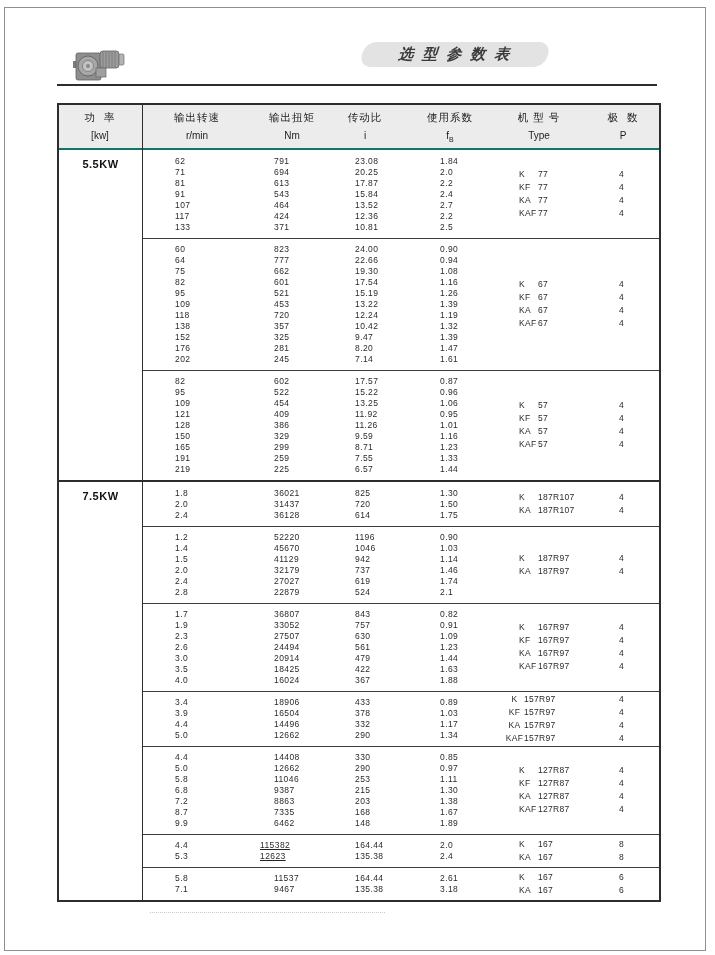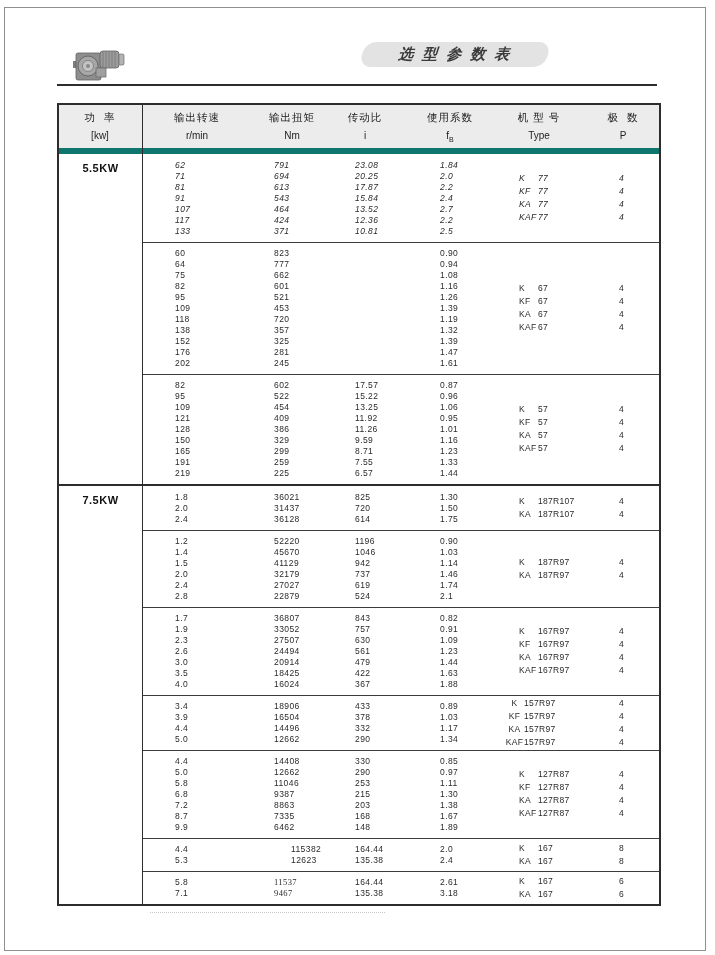--- a/index.html
+++ b/index.html
@@ -15,21 +15,21 @@
     position:absolute;left:362px;top:42px;width:186px;height:25px;background:#e3e3e3;
     transform:skewX(-18deg);border-radius:10px 13px 10px 13px;
     display:flex;align-items:center;justify-content:center;
   }
   .banner-text{font-size:15px;font-weight:bold;color:#3a3a3a;letter-spacing:9px;padding-left:9px;white-space:nowrap;}
   .header-rule{position:absolute;left:57px;top:84px;width:600px;height:2px;background:#2d2d2d;}
 
   
   .sheet{position:absolute;left:57px;top:103px;width:600px;border:2px solid #2d2d2d;background:#fff;}
   .vline{position:absolute;left:83px;top:0;bottom:0;width:1px;background:#2d2d2d;z-index:3;}
-  .thead{position:relative;height:43px;background:#ececec;border-bottom:6px solid #0f766e;}
+  .thead{position:relative;height:43px;background:#ececec;border-bottom:2px solid #0f766e;}
   .hgroup{position:absolute;top:6px;transform:translateX(-50%);text-align:center;}
   .h1{font-size:10.5px;letter-spacing:1px;white-space:pre;color:#1d1d1d;}
   .h2{font-size:10px;margin-top:5px;color:#1d1d1d;}
   .h2 sub{font-size:7px;}
 
   .tbody{position:relative;}
   .group{position:relative;}
   .group + .group{border-top:2px solid #2d2d2d;}
   .power-label{position:absolute;left:0;top:8px;width:83px;text-align:center;
     font-size:11px;font-weight:bold;letter-spacing:0.5px;color:#111;}
@@ -95,21 +95,21 @@
     </div>
     <div class="hgroup" style="left:564px">
       <div class="h1">极  数</div>
       <div class="h2">P</div>
     </div>
   </div>
 
   <div class="tbody">
       <div class="group">
         <div class="power-label">5.5KW</div>
-        <div class="block" style="height: 88px; font-style: italic;">
+        <div class="block" style="height: 88px;">
           <div class="colstack" style="left: 116px;">
             <div class="num">62</div>
             <div class="num">71</div>
             <div class="num">81</div>
             <div class="num">91</div>
             <div class="num">107</div>
             <div class="num">117</div>
             <div class="num">133</div>
           </div>
           <div class="colstack" style="left: 215px;">
@@ -173,20 +173,33 @@
             <div class="num">662</div>
             <div class="num">601</div>
             <div class="num">521</div>
             <div class="num">453</div>
             <div class="num">720</div>
             <div class="num">357</div>
             <div class="num">325</div>
             <div class="num">281</div>
             <div class="num">245</div>
           </div>
+          <div class="colstack" style="left: 296px;">
+            <div class="num">24.00</div>
+            <div class="num">22.66</div>
+            <div class="num">19.30</div>
+            <div class="num">17.54</div>
+            <div class="num">15.19</div>
+            <div class="num">13.22</div>
+            <div class="num">12.24</div>
+            <div class="num">10.42</div>
+            <div class="num">9.47</div>
+            <div class="num">8.20</div>
+            <div class="num">7.14</div>
+          </div>
           <div class="colstack" style="left: 381px;">
             <div class="num">0.90</div>
             <div class="num">0.94</div>
             <div class="num">1.08</div>
             <div class="num">1.16</div>
             <div class="num">1.26</div>
             <div class="num">1.39</div>
             <div class="num">1.19</div>
             <div class="num">1.32</div>
             <div class="num">1.39</div>
@@ -481,21 +494,21 @@
             <div class="num">4</div>
             <div class="num">4</div>
           </div>
         </div>
         <div class="block" style="height: 33px;">
           <div class="divider"></div>
           <div class="colstack" style="left: 116px;">
             <div class="num">4.4</div>
             <div class="num">5.3</div>
           </div>
-          <div class="colstack" style="left: 232px;">
+          <div class="colstack" style="left: 201px; text-decoration: underline;">
             <div class="num">115382</div>
             <div class="num">12623</div>
           </div>
           <div class="colstack" style="left: 296px;">
             <div class="num">164.44</div>
             <div class="num">135.38</div>
           </div>
           <div class="colstack" style="left: 381px;">
             <div class="num">2.0</div>
             <div class="num">2.4</div>
@@ -508,21 +521,21 @@
             <div class="num">8</div>
             <div class="num">8</div>
           </div>
         </div>
         <div class="block" style="height: 33px;">
           <div class="divider"></div>
           <div class="colstack" style="left: 116px;">
             <div class="num">5.8</div>
             <div class="num">7.1</div>
           </div>
-          <div class="colstack" style="left: 215px; font-family: Liberation Serif, serif;">
+          <div class="colstack" style="left: 215px;">
             <div class="num">11537</div>
             <div class="num">9467</div>
           </div>
           <div class="colstack" style="left: 296px;">
             <div class="num">164.44</div>
             <div class="num">135.38</div>
           </div>
           <div class="colstack" style="left: 381px;">
             <div class="num">2.61</div>
             <div class="num">3.18</div>

